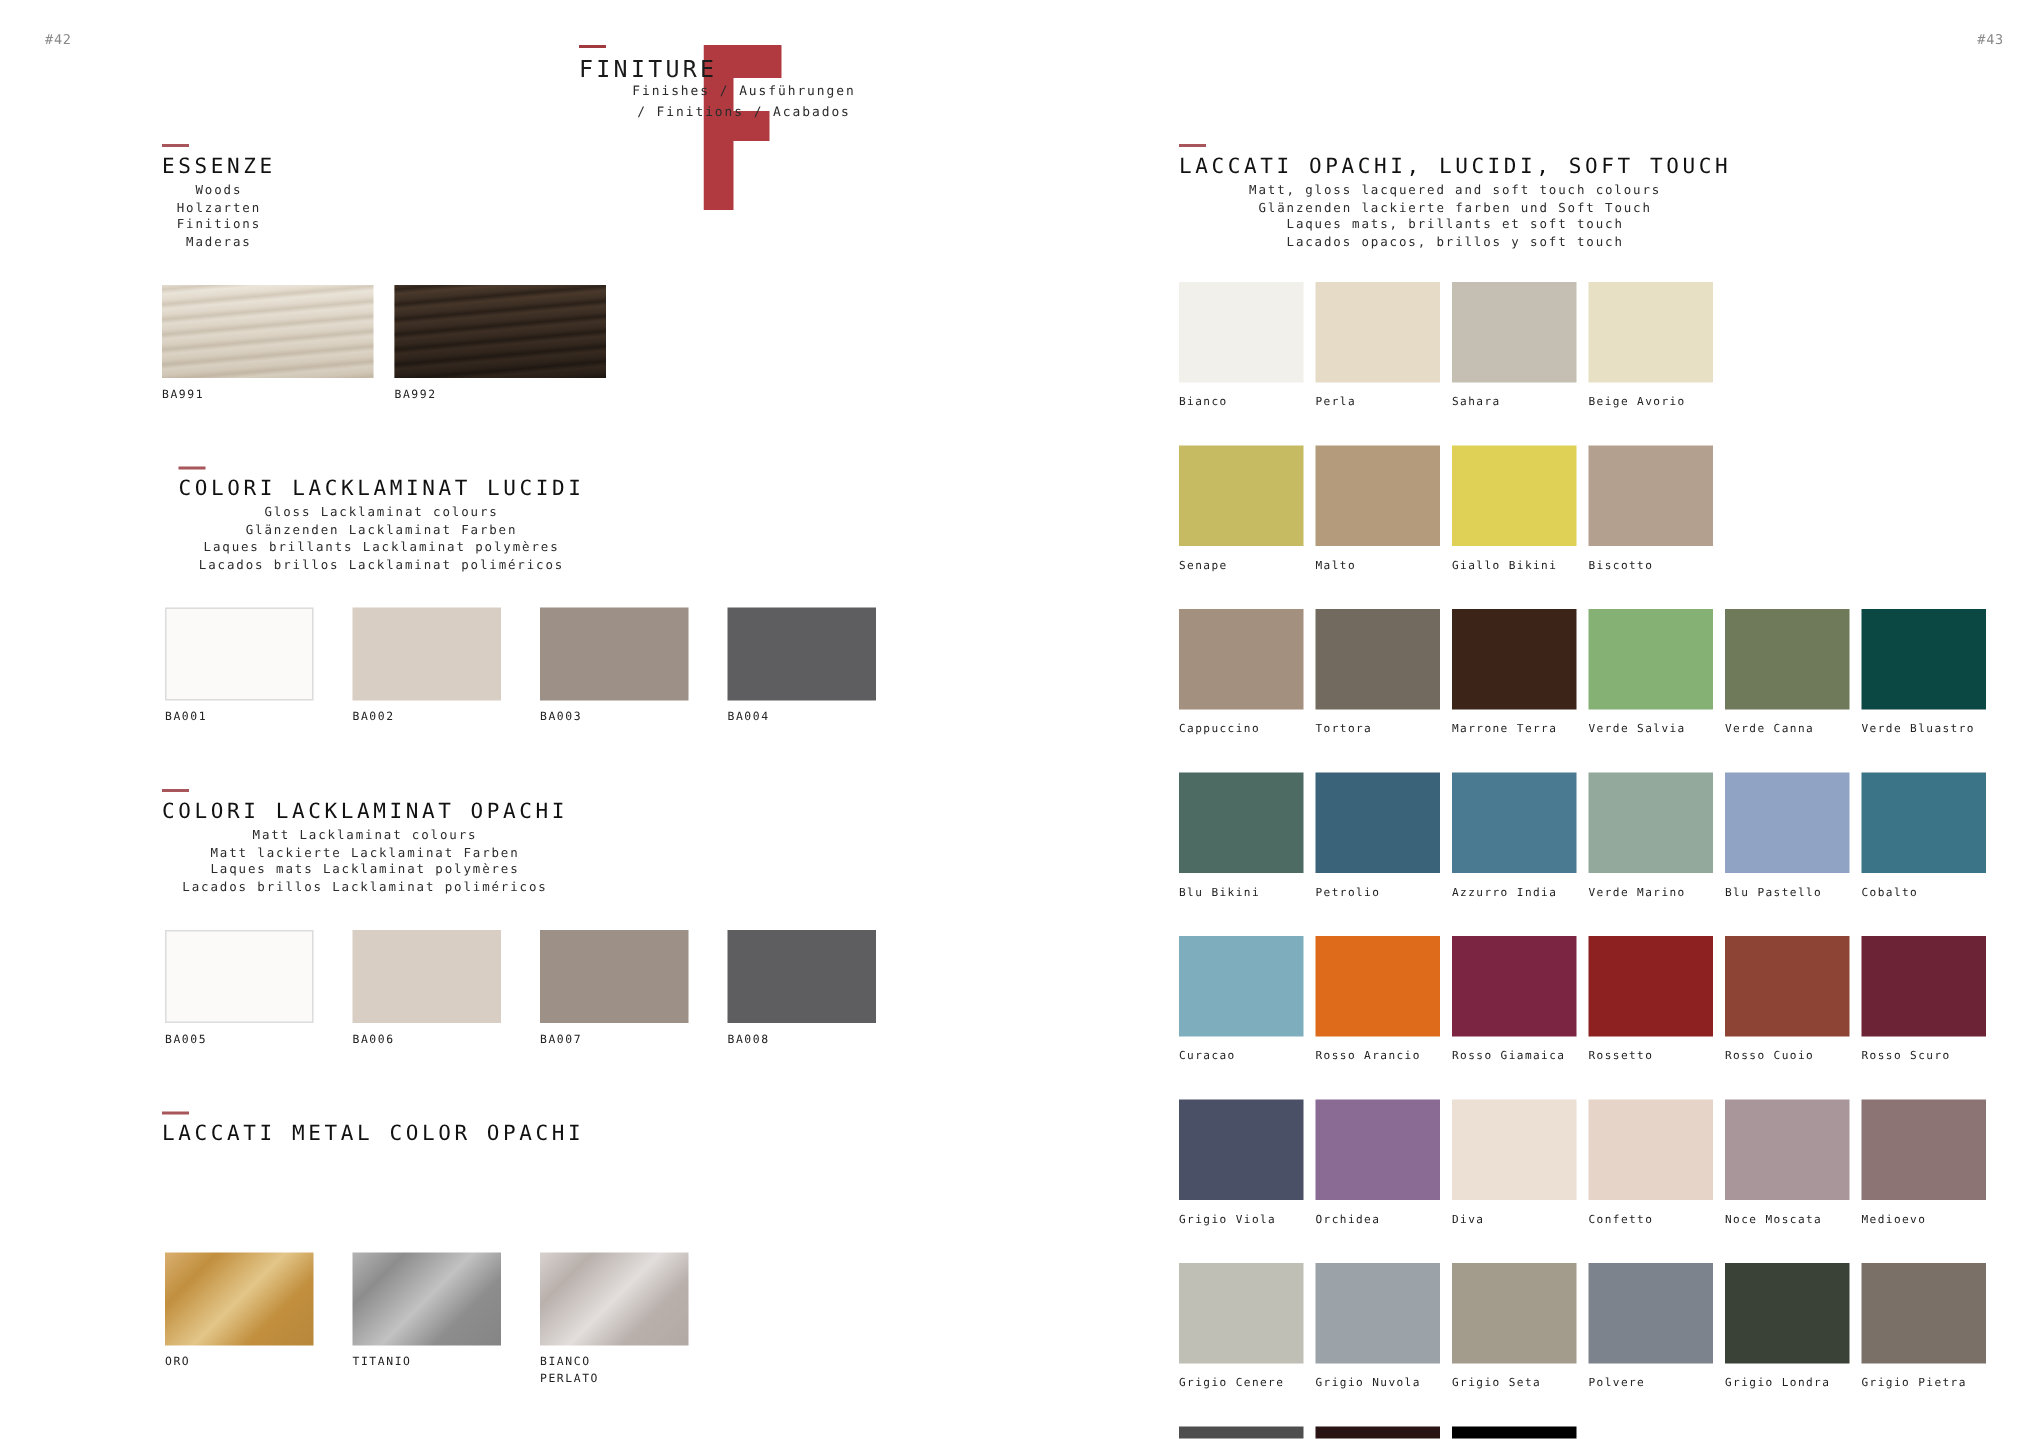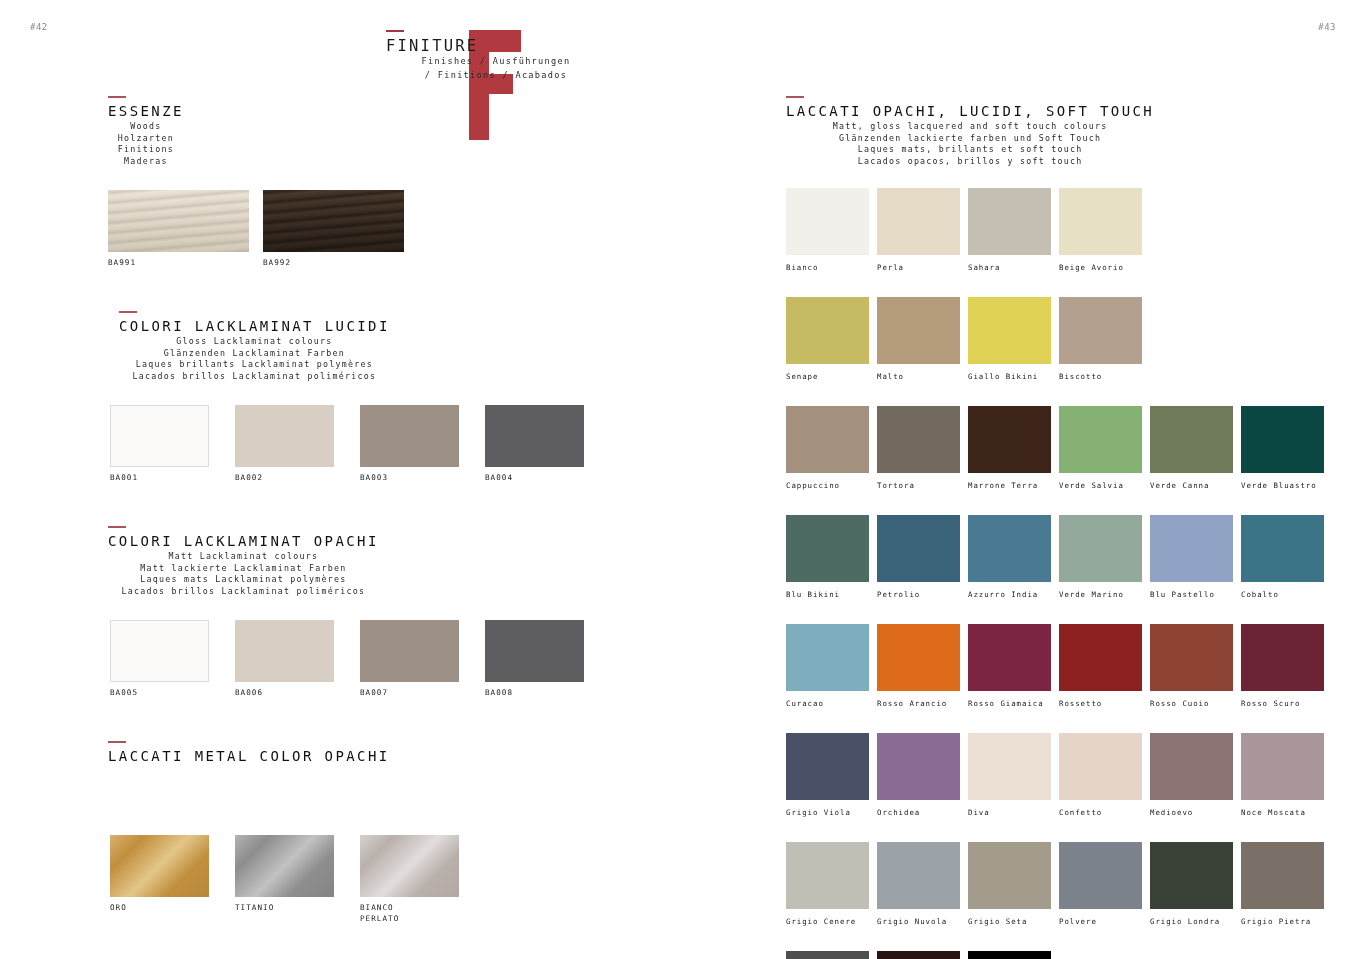--- a/index.html
+++ b/index.html
@@ -245,22 +245,22 @@
         <div class="grid-cell"><span class="chip" style="background: rgb(124, 37, 66);"></span><span class="chip-label"><span>Rosso Giamaica</span></span></div>
         <div class="grid-cell"><span class="chip" style="background: rgb(141, 32, 32);"></span><span class="chip-label"><span>Rossetto</span></span></div>
         <div class="grid-cell"><span class="chip" style="background: rgb(141, 68, 52);"></span><span class="chip-label"><span>Rosso Cuoio</span></span></div>
         <div class="grid-cell"><span class="chip" style="background: rgb(108, 35, 53);"></span><span class="chip-label"><span>Rosso Scuro</span></span></div>
       </div>
       <div class="grid-row">
         <div class="grid-cell"><span class="chip" style="background: rgb(74, 80, 102);"></span><span class="chip-label"><span>Grigio Viola</span></span></div>
         <div class="grid-cell"><span class="chip" style="background: rgb(138, 107, 147);"></span><span class="chip-label"><span>Orchidea</span></span></div>
         <div class="grid-cell"><span class="chip" style="background: rgb(236, 224, 212);"></span><span class="chip-label"><span>Diva</span></span></div>
         <div class="grid-cell"><span class="chip" style="background: rgb(230, 212, 200);"></span><span class="chip-label"><span>Confetto</span></span></div>
+        <div class="grid-cell"><span class="chip" style="background: rgb(168, 150, 154);"></span><span class="chip-label"><span>Noce Moscata</span></span></div>
         <div class="grid-cell"><span class="chip" style="background: rgb(140, 115, 116);"></span><span class="chip-label"><span>Medioevo</span></span></div>
-        <div class="grid-cell"><span class="chip" style="background: rgb(168, 150, 154);"></span><span class="chip-label"><span>Noce Moscata</span></span></div>
       </div>
       <div class="grid-row">
         <div class="grid-cell"><span class="chip" style="background: rgb(191, 191, 182);"></span><span class="chip-label"><span>Grigio Cenere</span></span></div>
         <div class="grid-cell"><span class="chip" style="background: rgb(155, 163, 169);"></span><span class="chip-label"><span>Grigio Nuvola</span></span></div>
         <div class="grid-cell"><span class="chip" style="background: rgb(163, 155, 139);"></span><span class="chip-label"><span>Grigio Seta</span></span></div>
         <div class="grid-cell"><span class="chip" style="background: rgb(125, 131, 140);"></span><span class="chip-label"><span>Polvere</span></span></div>
         <div class="grid-cell"><span class="chip" style="background: rgb(58, 66, 56);"></span><span class="chip-label"><span>Grigio Londra</span></span></div>
         <div class="grid-cell"><span class="chip" style="background: rgb(122, 112, 104);"></span><span class="chip-label"><span>Grigio Pietra</span></span></div>
       </div>
       <div class="grid-row">

